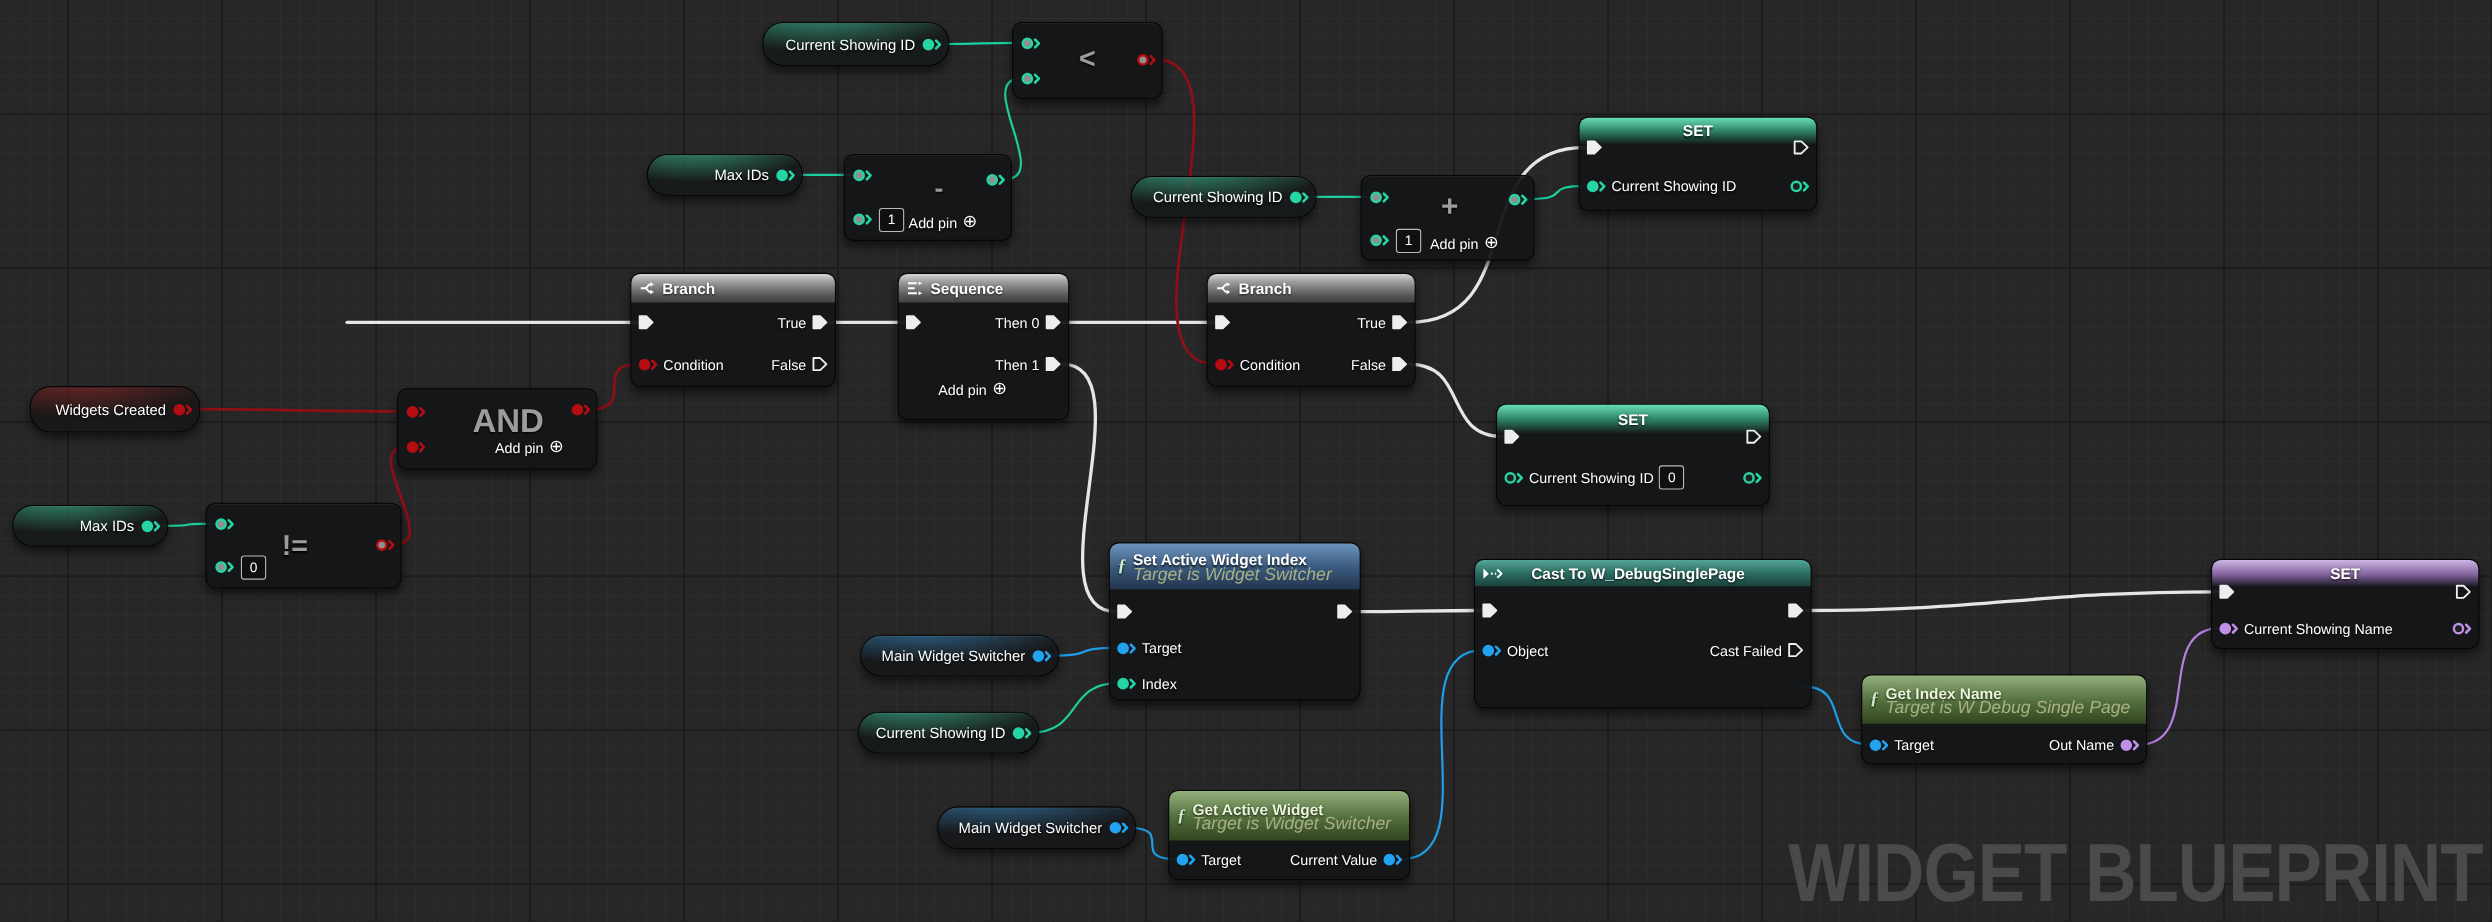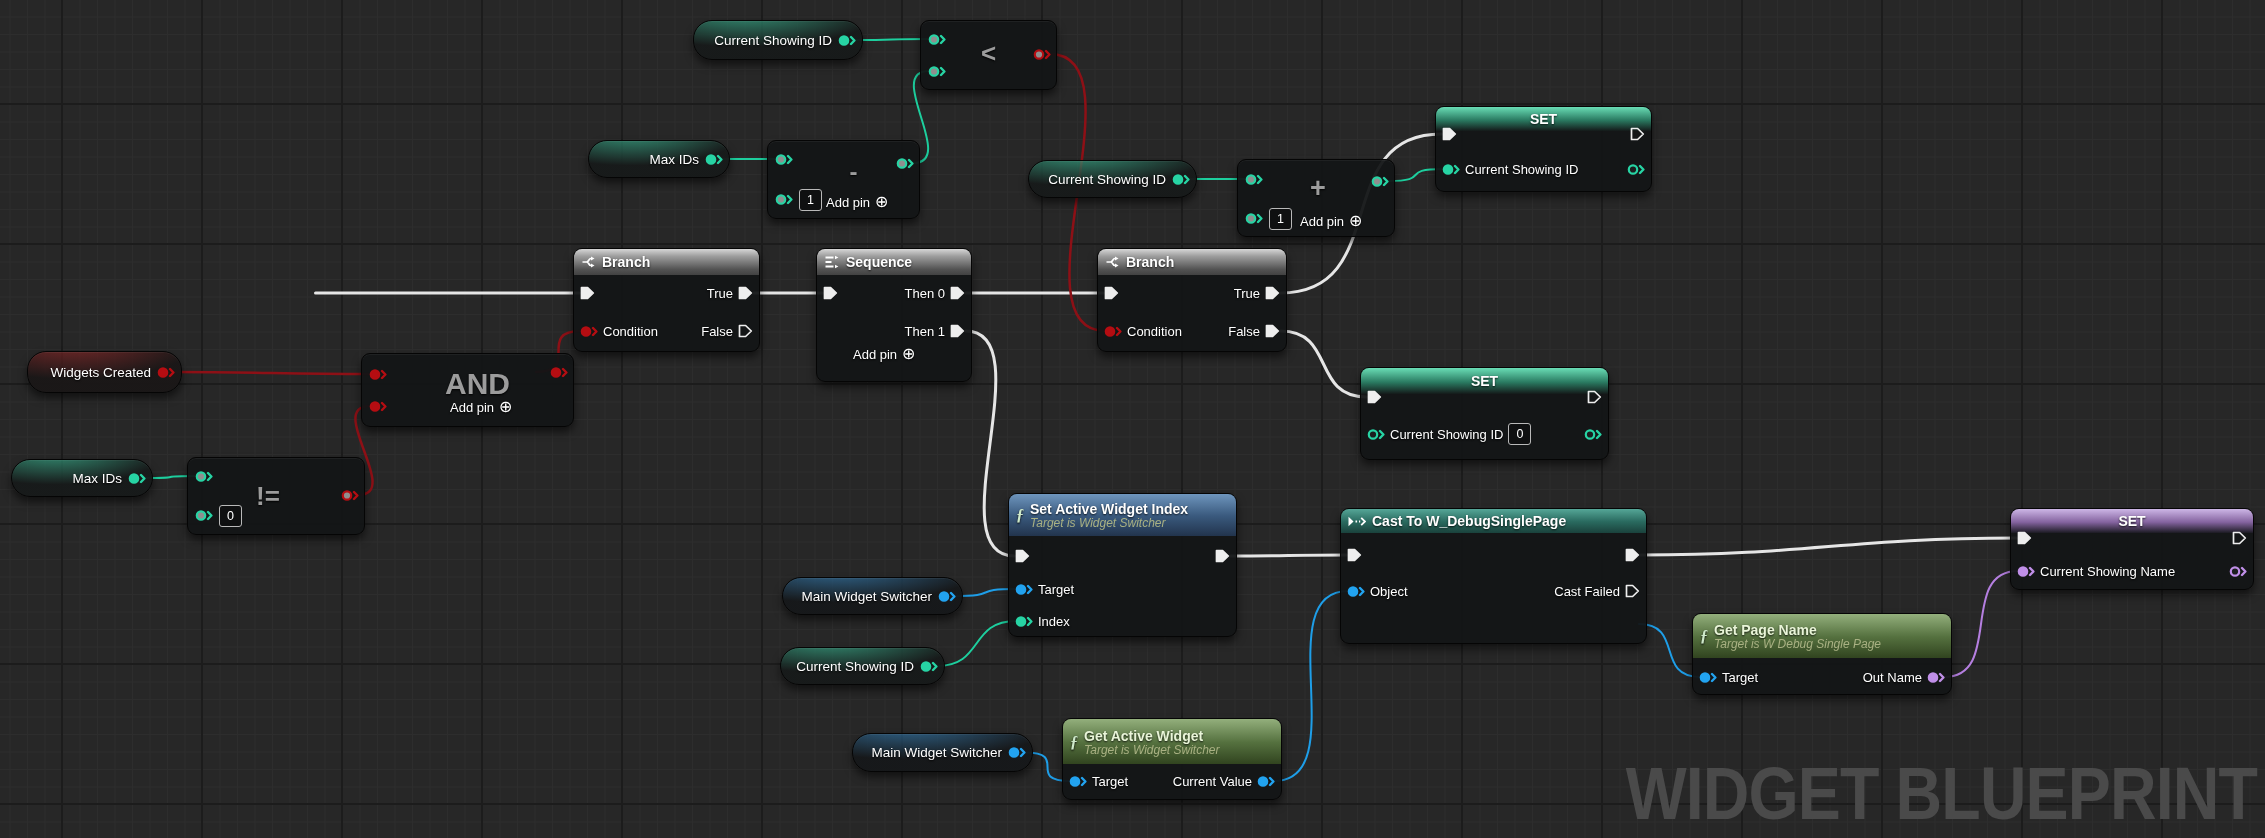--- a/index.html
+++ b/index.html
@@ -22,21 +22,21 @@
         border-radius:9px;box-shadow:0 5px 9px rgba(0,0,0,.55), inset 0 1px 0 rgba(255,255,255,.05);}
   .pill{border-radius:19px;display:flex;align-items:center;justify-content:flex-end;
         padding:0 6px 0 14px;box-sizing:border-box;}
   .pill .plabel{color:#fff;font-size:13.5px;margin-right:6px;text-shadow:0 1px 2px #000;white-space:nowrap;}
   .tint-green{background:radial-gradient(130% 150% at 30% -25%,rgba(62,219,173,.60),rgba(23,26,26,.97) 62%);}
   .tint-red{background:radial-gradient(130% 150% at 30% -25%,rgba(185,42,42,.55),rgba(26,23,23,.97) 62%);}
   .tint-blue{background:radial-gradient(130% 150% at 30% -25%,rgba(58,160,235,.55),rgba(22,24,26,.97) 62%);}
   .hdr{position:absolute;left:0;top:0;right:0;border-radius:8px 8px 0 0;display:flex;align-items:center;
        padding:0 7px;box-sizing:border-box;overflow:hidden;}
   .hdr .ttl{color:#fff;font-size:14px;font-weight:bold;text-shadow:0 1px 2px rgba(0,0,0,.8);white-space:nowrap;}
-  .hdr .sub{font-size:12px;font-style:italic;color:#a9b183;line-height:12px;white-space:nowrap;}
+  .hdr .sub{font-size:16px;font-style:italic;color:#a9b183;line-height:12px;white-space:nowrap;}
   .h-event{background:linear-gradient(180deg,#b06ae0 0%,#7b3aad 48%,#51247a 100%);}
   .h-grey{background:linear-gradient(180deg,#d6d6d6 0%,#9d9d9d 28%,#535353 78%,#424242 100%);}
   .h-setgreen{background:linear-gradient(180deg,#69ddb5 0%,#2a7a61 55%,rgba(22,40,35,.2) 100%);}
   .h-setpurple{background:linear-gradient(180deg,#cdb6e6 0%,#84639f 55%,rgba(58,45,80,.2) 100%);}
   .h-funcblue{background:linear-gradient(180deg,#6e95bd 0%,#3a5a7e 52%,#22344d 100%);}
   .h-funcgreen{background:linear-gradient(180deg,#93af7c 0%,#55713f 52%,#31441f 100%);}
   .h-cast{background:linear-gradient(180deg,#55a697 0%,#2a6b60 52%,#1a423c 100%);}
   .h-funcgreen .ttl{color:#e9f5d8;}
   .row{position:absolute;left:0;right:0;display:flex;align-items:center;justify-content:space-between;
        padding:0 6px;box-sizing:border-box;height:26px;}
@@ -243,21 +243,21 @@
             <circle cx="6" cy="6.5" r="4.2" stroke="#27d4a4" stroke-width="2.2" fill="#8f8f8f"></circle>
             <path d="M13 3 L16.4 6.5 L13 10" stroke="#27d4a4" stroke-width="2.4" fill="none" stroke-linecap="round" stroke-linejoin="round"></path>
           </svg>
         </span>
       </span>
       <div class="addpin" style="left: 62px; top: 53px;">
         <span>Add pin</span>
         <span class="pluscirc">⊕</span>
       </div>
     </div>
-    <div class="node" style="left: 361px; top: 353px; width: 180px; height: 72px; padding-left: 31px;">
+    <div class="node" style="left: 361px; top: 353px; width: 180px; height: 72px;">
       <span class="glyph" style="font-size: 30px; left: 50%; top: 50%; transform: translate(calc(-50% + 10px), calc(-50% - 6px));">AND</span>
       <span style="position: absolute; top: 13.5px; left: 7px; display: inline-flex; align-items: center; gap: 6px;">
         <span class="pin">
           <svg width="18" height="13" viewBox="0 0 18 13">
             <circle cx="6" cy="6.5" r="4.2" stroke="#b50d12" stroke-width="2.2" fill="#b50d12"></circle>
             <path d="M13 3 L16.4 6.5 L13 10" stroke="#b50d12" stroke-width="2.4" fill="none" stroke-linecap="round" stroke-linejoin="round"></path>
           </svg>
         </span>
       </span>
       <span style="position: absolute; top: 45.5px; left: 7px; display: inline-flex; align-items: center; gap: 6px;">
@@ -633,21 +633,21 @@
     </div>
     <div class="node" style="left: 1340px; top: 508px; width: 305px; height: 134px;">
       <div class="hdr h-cast" style="height: 24px;">
         <span class="icongap">
           <svg width="18" height="11" viewBox="0 0 18 11">
             <path d="M0.5 0.8 L5.5 5.5 L0.5 10.2 Z" fill="#fff"></path>
             <path d="M7.5 5.5 h1.6 M11 5.5 h1.2" stroke="#fff" stroke-width="2"></path>
             <path d="M13.2 1.8 L17 5.5 L13.2 9.2" stroke="#fff" stroke-width="1.8" fill="none"></path>
           </svg>
         </span>
-        <span style="display:flex;flex-direction:column;justify-content:flex-start;">
+        <span style="display:flex;flex-direction:column;justify-content:flex-start;margin-left:20px;">
           <span class="ttl">Cast To W_DebugSinglePage</span>
         </span>
       </div>
       <div class="row" style="top: 33px;">
         <span class="grp">
           <span class="pin">
             <svg width="15" height="14" viewBox="0 0 15 14">
               <path d="M1.5 1.5 H7.6 L13.3 7 L7.6 12.5 H1.5 Z" stroke="#eeeeee" stroke-width="1.7" stroke-linejoin="round" fill="#eeeeee"></path>
             </svg>
           </span>
@@ -677,21 +677,21 @@
               <path d="M1.5 1.5 H7.6 L13.3 7 L7.6 12.5 H1.5 Z" stroke="#eeeeee" stroke-width="1.7" stroke-linejoin="round" fill="none"></path>
             </svg>
           </span>
         </span>
       </div>
     </div>
     <div class="node" style="left: 1692px; top: 613px; width: 258px; height: 80px;">
       <div class="hdr h-funcgreen" style="height: 44px;">
         <span class="icongap" style="font-family:'Liberation Serif',serif;font-style:italic;font-weight:bold;font-size:16px;color:#cfeacb;text-shadow:0 1px 2px #000;">ƒ</span>
         <span style="display:flex;flex-direction:column;justify-content:center;">
-          <span class="ttl">Get Page Name</span>
+          <span class="ttl">Get Index Name</span>
           <span class="sub">Target is W Debug Single Page</span>
         </span>
       </div>
       <div class="row" style="top: 50px;">
         <span class="grp">
           <span class="pin">
             <svg width="18" height="13" viewBox="0 0 18 13">
               <circle cx="6" cy="6.5" r="4.2" stroke="#22a3f0" stroke-width="2.2" fill="#22a3f0"></circle>
               <path d="M13 3 L16.4 6.5 L13 10" stroke="#22a3f0" stroke-width="2.4" fill="none" stroke-linecap="round" stroke-linejoin="round"></path>
             </svg>

